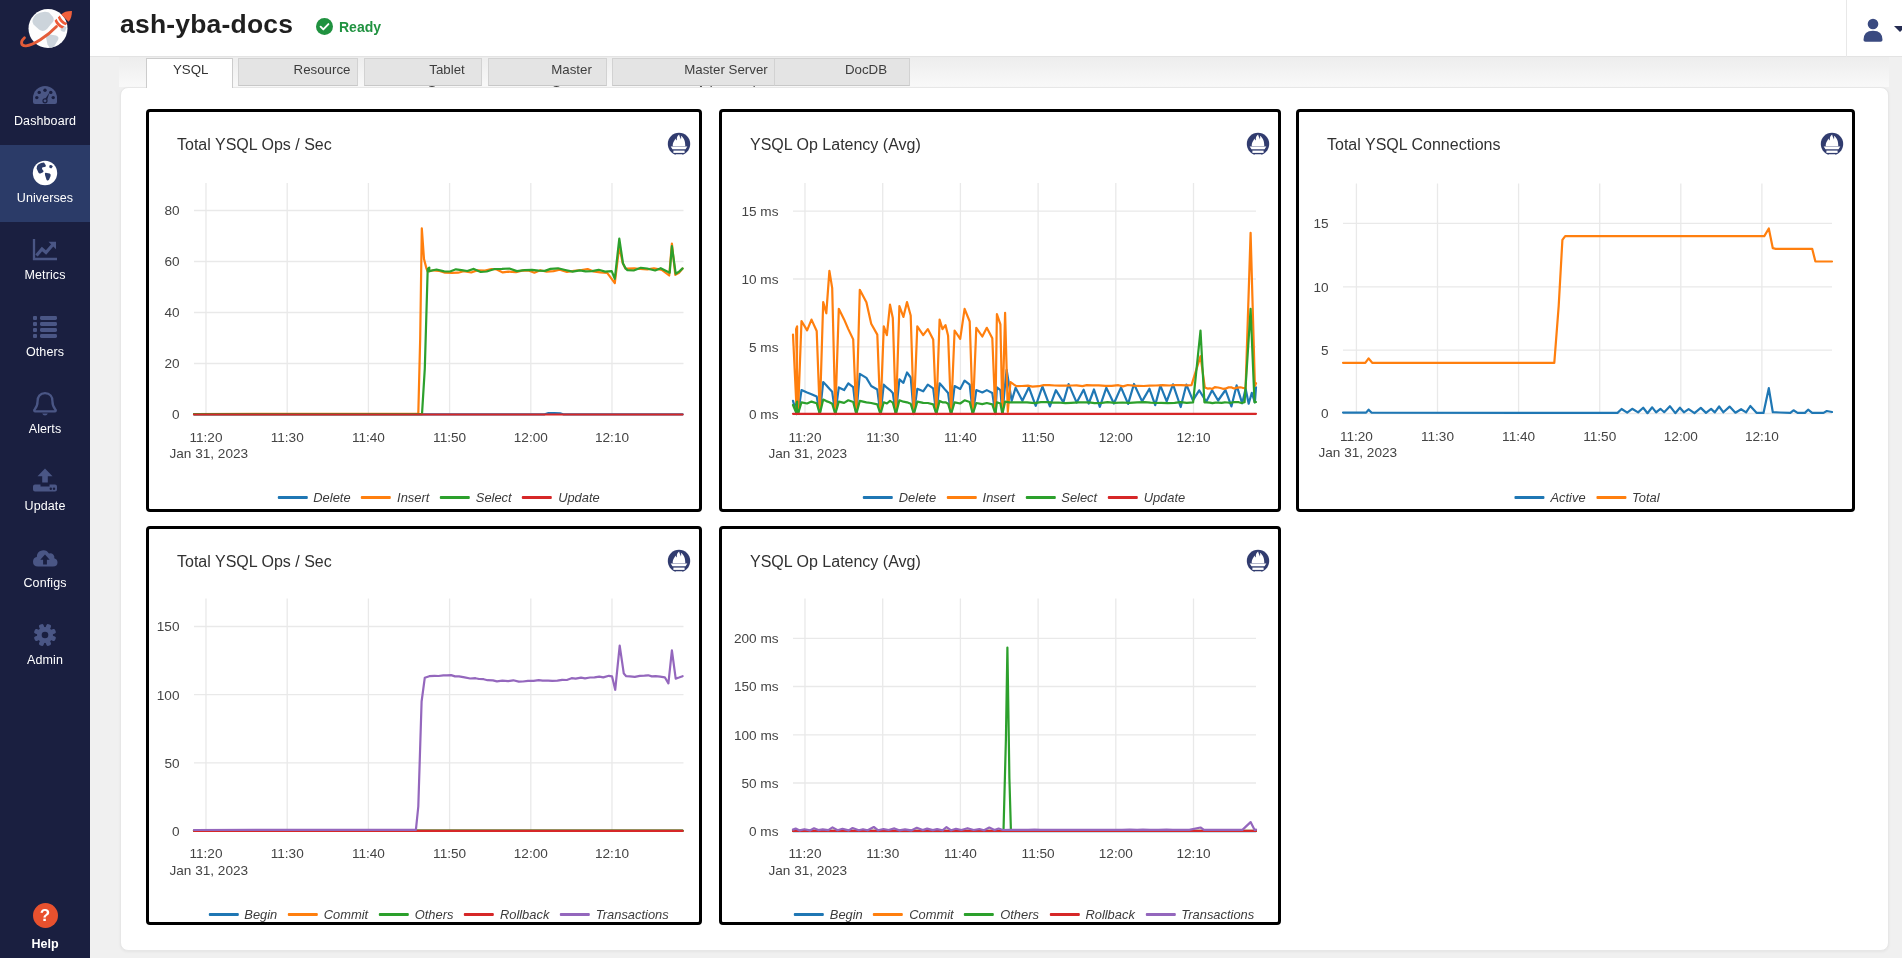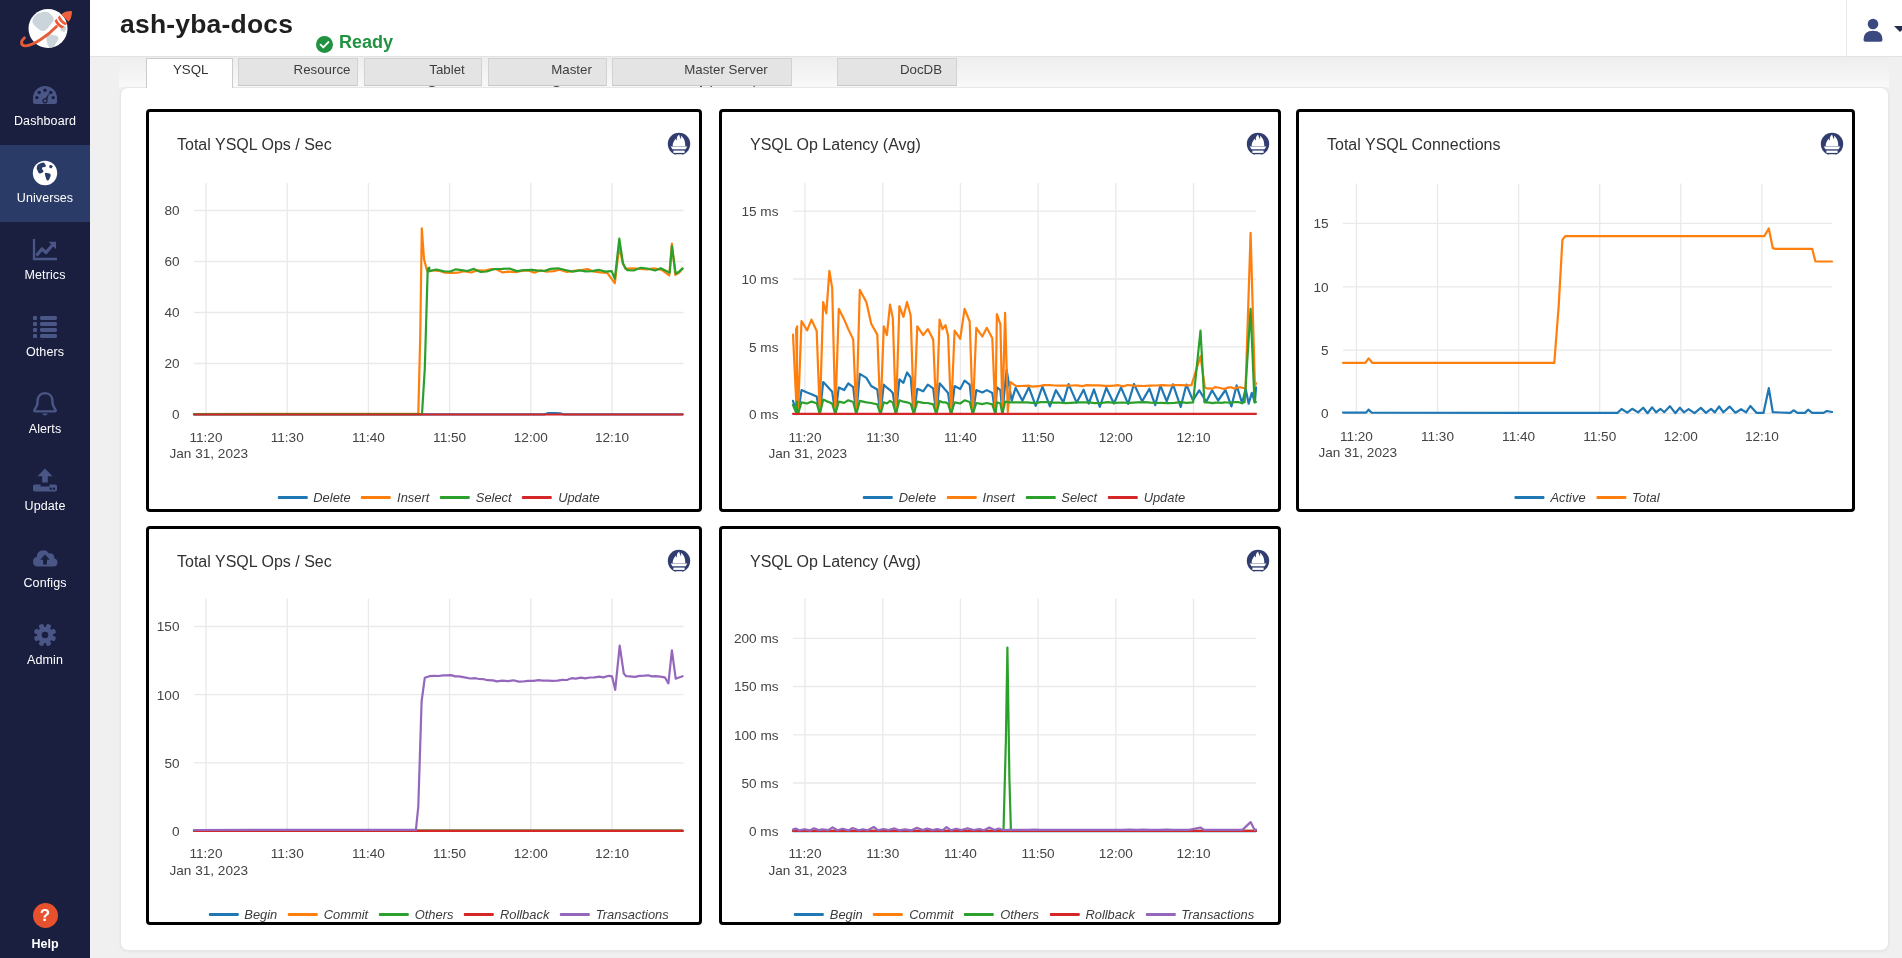--- a/index.html
+++ b/index.html
@@ -7,21 +7,21 @@
 .logo { position:absolute; left:3px; top:0px; }
 .nav-item { position:absolute; left:0; width:90px; height:77px; text-align:center; }
 .nav-item.active { background:#2b3b68; }
 .nic { position:absolute; left:0; right:0; top:13px; height:30px; display:flex; align-items:center; justify-content:center; }
 .nlb { position:absolute; left:0; right:0; top:46px; color:#fff; font-size:12.5px; font-weight:400; letter-spacing:0.1px; }
 .help-item { position:absolute; left:0; top:903px; width:90px; text-align:center; }
 .help-circ { margin:0 auto; width:25px; height:25px; border-radius:50%; background:#e8512e; color:#fff; font-weight:700; font-size:17px; line-height:25px; text-align:center; }
 .help-lb { margin-top:9px; color:#fff; font-size:12.5px; font-weight:700; }
 .header { position:absolute; left:90px; top:0; width:1812px; height:57px; background:#fff; border-bottom:1px solid #e3e3e3; z-index:4; }
 .htitle { position:absolute; left:30px; top:9px; font-size:26.5px; font-weight:700; color:#1f1f1f; letter-spacing:0.2px; }
-.ready { position:absolute; left:226px; top:32px; display:flex; align-items:flex-end; color:#209240; font-weight:700; font-size:18px; }
+.ready { position:absolute; left:226px; top:18px; display:flex; align-items:center; color:#209240; font-weight:700; font-size:14px; }
 .ready svg { margin-right:6px; }
 .hdiv { position:absolute; right:55px; top:0px; width:1px; height:57px; background:#e8e8e8; }
 .usr { position:absolute; right:16px; top:16px; }
 .caret { position:absolute; right:-4px; top:26px; width:0; height:0; border-left:6px solid transparent; border-right:6px solid transparent; border-top:6px solid #252c52; }
 .tabstrip { position:absolute; left:0; top:57px; width:1902px; height:31px; }
 .tabshelf { position:absolute; left:119px; top:57px; width:1770px; height:30px; background:linear-gradient(#ededed,#f9f9f9); }
 .tab { position:absolute; top:1px; height:28px; background:#e4e4e4; border:1px solid #d2d2d2; border-bottom-color:#c8c8c8; text-align:center; line-height:21px; font-size:13.3px; color:#3d3d3d;padding-left:48px; }
 .tab.active { background:#fff; border:1px solid #cccccc; border-bottom:none; height:30px; z-index:3; color:#333; text-align:left; padding-left:26px; }
 .card { position:absolute; left:120px; top:87px; width:1769px; height:864px; background:#fff; border:1px solid #e7e7e7; border-radius:8px; box-shadow:0 1px 3px rgba(0,0,0,0.05); z-index:1; }
 .panel { position:absolute; background:#fff; border:3px solid #000000; border-radius:4px; z-index:2; }
@@ -43,21 +43,21 @@
       </svg></div>
   <div class="caret"></div>
 </div>
 <div class="tabshelf"></div>
 <div class="tabstrip">
     <div class="tab active" style="left:146px;width:87px">YSQL</div>
     <div class="tab" style="left:238px;width:120px">Resource</div>
     <div class="tab" style="left:364px;width:118px">Tablet Server</div>
     <div class="tab" style="left:488px;width:119px">Master Server</div>
     <div class="tab" style="left:612px;width:180px">Master Server Advanced</div>
-    <div class="tab" style="left:837px;width:120px">DocDB</div>
+    <div class="tab" style="left:774px;width:136px">DocDB</div>
   </div>
 <div class="card"></div>
 <div class="panel" style="left:145.5px;top:109px;width:556px;height:403px">
     <svg width="556" height="403" viewBox="0 0 556 403" style="position:absolute;left:0;top:0">
       <text x="28" y="37.5" font-family="Liberation Sans, sans-serif" font-size="16" fill="#313131">Total YSQL Ops / Sec</text>
       <g transform="translate(530,32)">
         <circle cx="0" cy="0" r="11.2" fill="#313c6f"></circle>
         <path d="M -6.2 2.2 C -6.6 -1.8 -4.4 -3.4 -3.4 -5.6 C -2.9 -3.4 -2.2 -2.9 -2.2 -5.0 C -2.2 -7.2 -1.4 -8.2 0.1 -9.6 C 0.5 -7.4 1.6 -6.3 1.9 -4.6 C 2.3 -6.0 2.3 -6.9 1.9 -8.2 C 3.9 -6.7 6.3 -4.6 6.3 2.2 Z" fill="#fff"></path>
         <path d="M -8.3 2.6 L 8.3 2.6 L 6.5 5.2 L -6.5 5.2 Z" fill="#fff"></path>
         <rect x="-5.6" y="6.6" width="11.2" height="2.3" fill="#fff"></rect>

